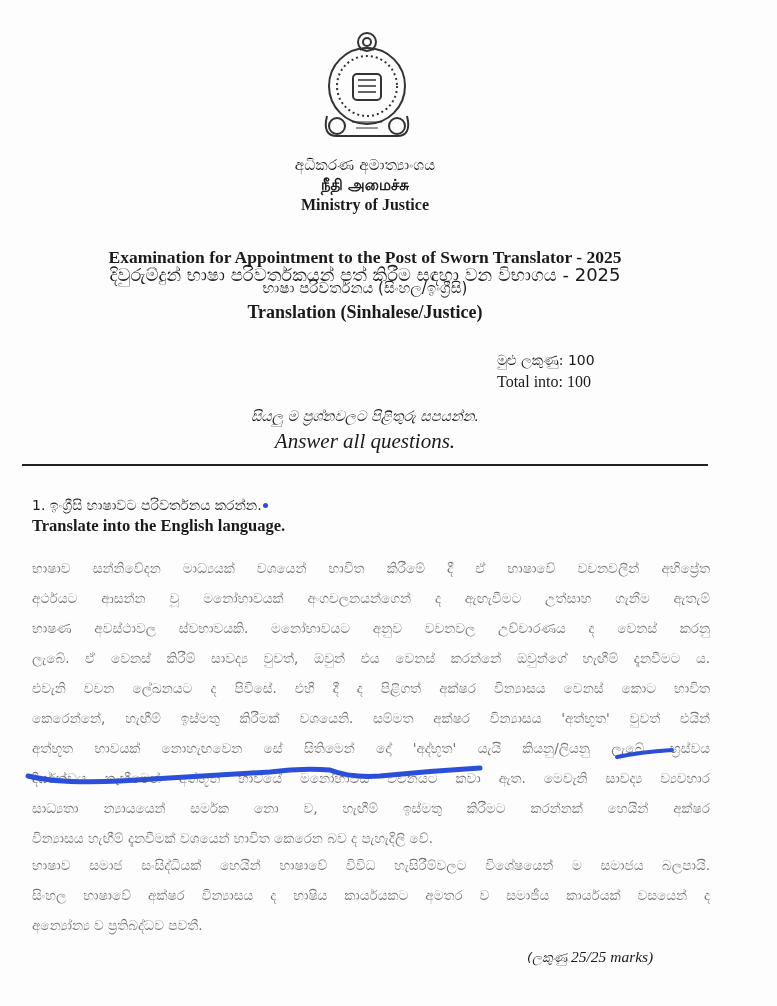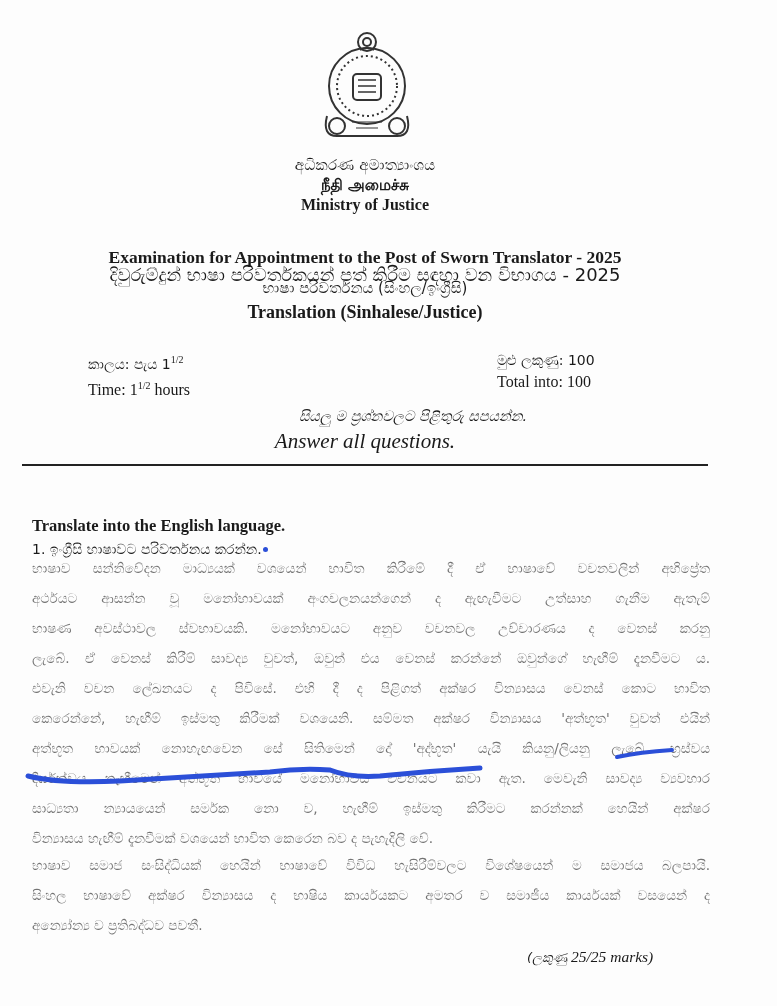--- a/index.html
+++ b/index.html
@@ -88,39 +88,37 @@
     .marks-block .sin {
       font-family: "DejaVu Sans", sans-serif;
       font-size: 14px;
     }
     sup { font-size: 10px; vertical-align: 6px; }
     .instr-sin {
       top: 392px;
       font-family: "DejaVu Sans", sans-serif;
       font-style: italic;
       font-size: 14.5px;
-      margin-left: 48px;
     }
     .instr-eng {
       top: 413px;
       font-style: italic;
       font-size: 21px;
     }
     .rule {
       position: absolute;
       left: 22px; top: 448px;
       width: 686px; height: 2px;
       background: #222;
     }
     .q-sin {
       position: absolute;
       left: 32px; top: 481px;
       font-family: "DejaVu Sans", sans-serif;
       font-size: 14px;
-      margin-top: 44px;
     }
     .q-dot {
       display: inline-block;
       width: 5px; height: 5px;
       border-radius: 50%;
       background: #2b4fd8;
       margin-left: 1px;
       vertical-align: 2px;
     }
     .q-eng {
@@ -195,28 +193,20 @@
   <div class="center sin-ministry">අධිකරණ අමාත්‍යාංශය</div>
   <div class="center tam-ministry">நீதி அமைச்சு</div>
   <div class="center eng-ministry">Ministry of Justice</div>
 
   <div class="center sin-exam">දිවුරුම්දුන් භාෂා පරිවර්තකයන් පත් කිරීම සඳහා වන විභාගය - 2025</div>
   <div class="center eng-exam">Examination for Appointment to the Post of Sworn Translator - 2025</div>
 
   <div class="center sin-paper">භාෂා පරිවර්තනය (සිංහල/ඉංග්‍රීසි)</div>
   <div class="center eng-paper">Translation (Sinhalese/Justice)</div>
 
-  <div class="time-block">
-    <div>
-      <span class="sin">කාලය: පැය 1</span><sup>1/2</sup>
-    </div>
-    <div>
-      <span>Time: 1</span><sup>1/2</sup><span> hours</span>
-    </div>
-  </div>
 
   <div class="marks-block">
     <div class="sin">මුළු ලකුණු: 100</div>
     <div>Total into: 100</div>
   </div>
 
   <div class="center instr-sin">සියලු ම ප්‍රශ්නවලට පිළිතුරු සපයන්න.</div>
   <div class="center instr-eng">Answer all questions.</div>
 
   <div class="rule"></div>

